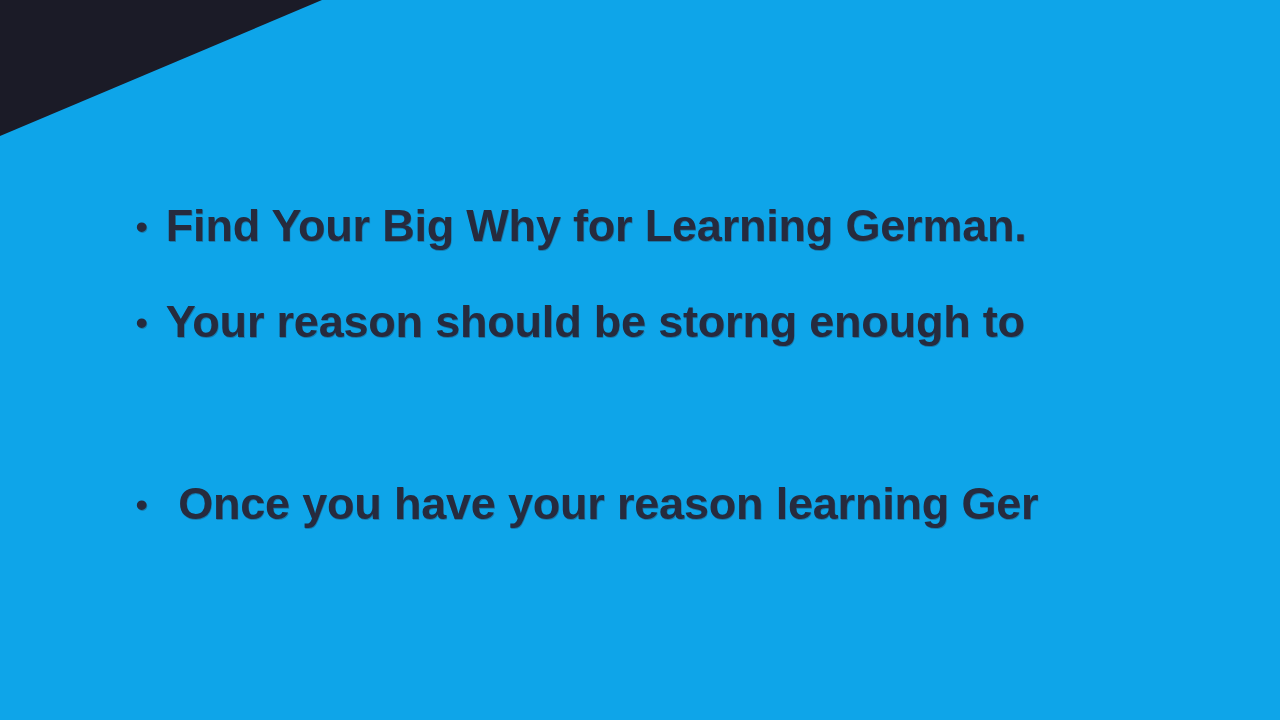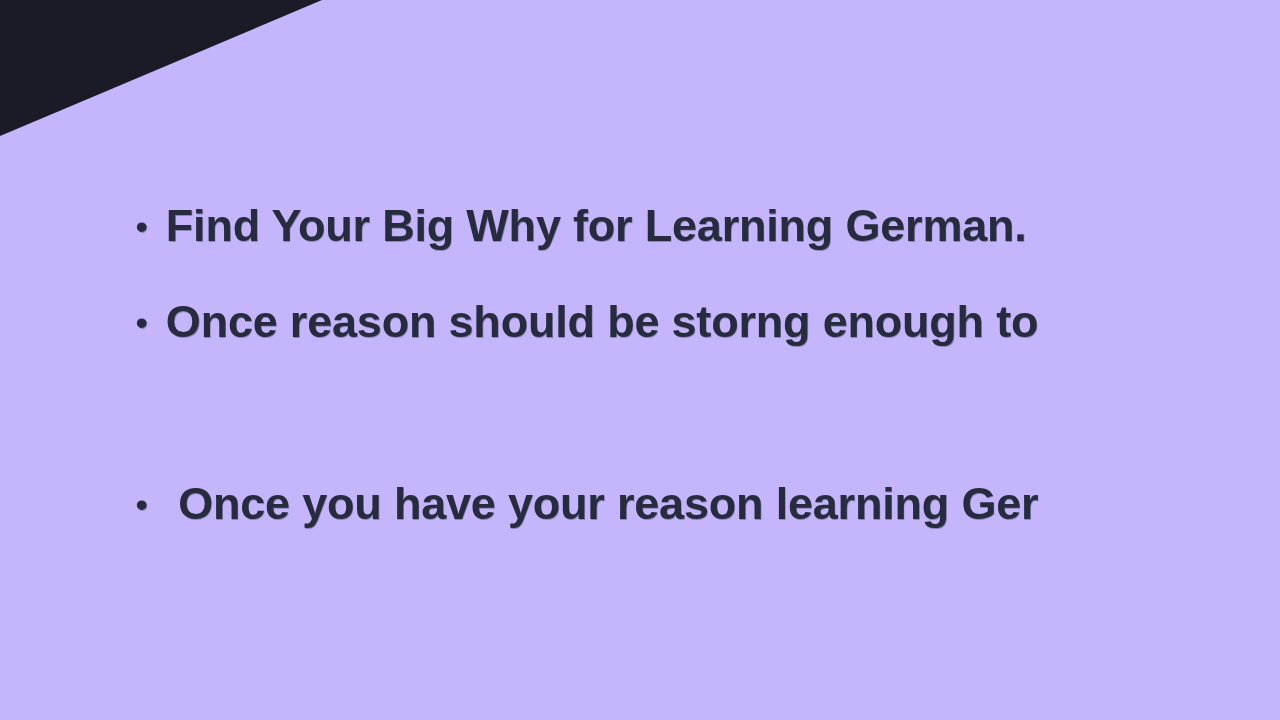--- a/index.html
+++ b/index.html
@@ -11,21 +11,21 @@
     height: 720px;
     overflow: hidden;
     background: #fdfdfd;
     font-family: "Liberation Sans", sans-serif;
   }
 
   #slide {
     position: relative;
     width: 1280px;
     height: 720px;
-    background: #c4b5fd;
+    background: #0ea5e9;
     overflow: hidden;
   }
 
   
   #corner-triangle {
     position: absolute;
     left: 0;
     top: 0;
     width: 322px;
     height: 136px;
@@ -97,21 +97,21 @@
     </svg>
   </div>
 
   <ul id="bullet-list">
 
     <li class="bullet-item" id="bullet-item-1">
       <span class="bullet-glyph">•</span><span class="bullet-text">Find Your Big Why for Learning German.</span>
     </li>
 
     <li class="bullet-item" id="bullet-item-2">
-      <span class="bullet-glyph">•</span><span class="bullet-text">Once reason should be storng enough to</span>
+      <span class="bullet-glyph">•</span><span class="bullet-text">Your reason should be storng enough to</span>
     </li>
 
     <li class="bullet-item" id="bullet-item-3">
       <span class="bullet-glyph">•</span><span class="bullet-text"> Once you have your reason learning Ger</span>
       
     </li>
 
   </ul>
 
 </div>

